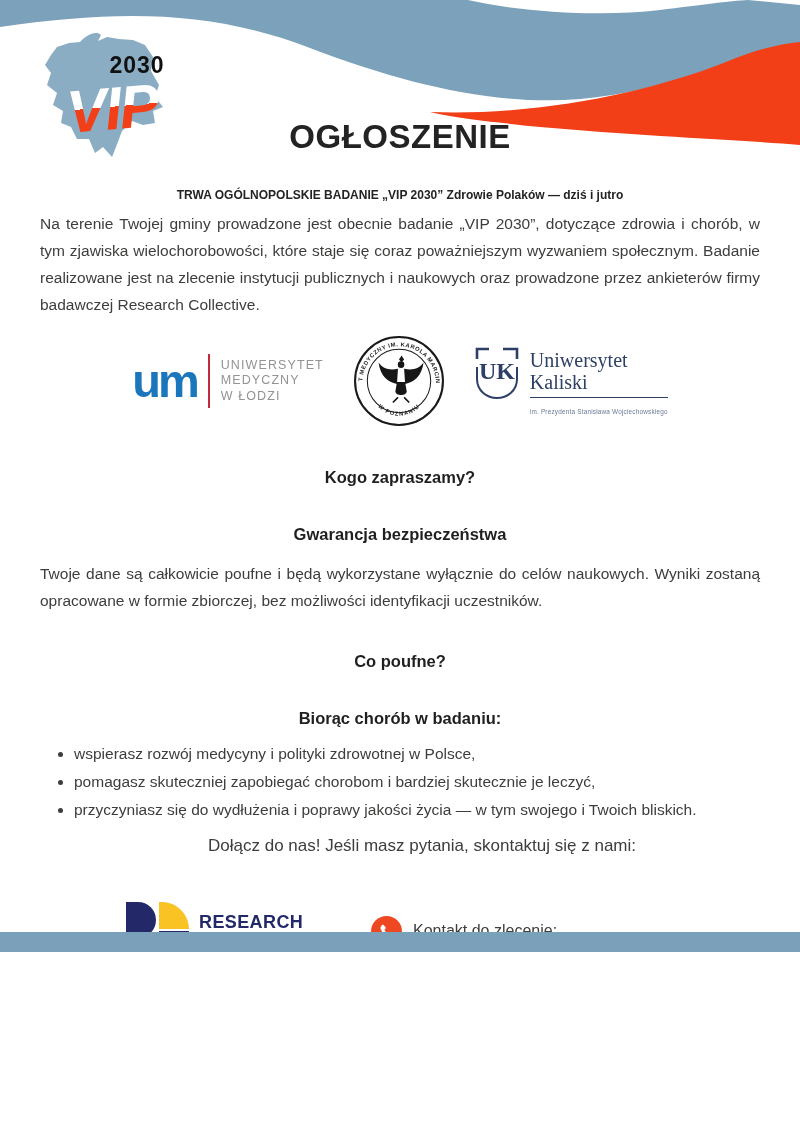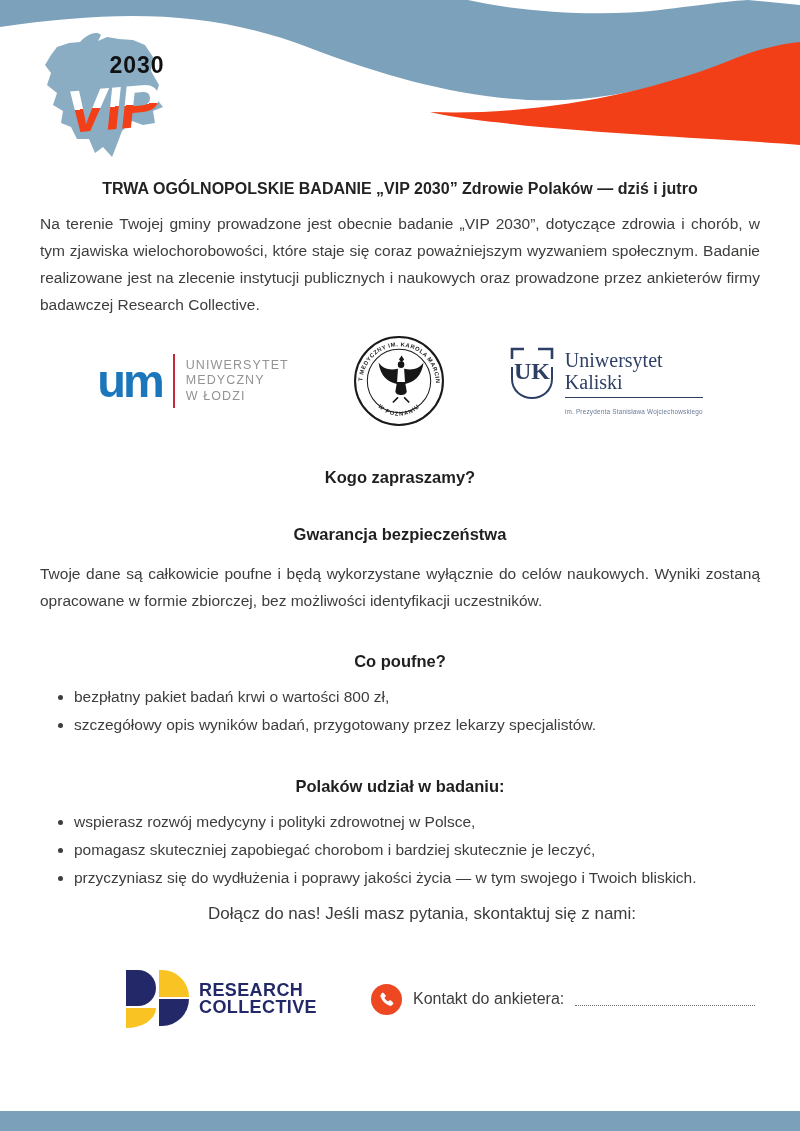--- a/index.html
+++ b/index.html
@@ -1,33 +1,33 @@
 <!DOCTYPE html>
 <html lang="pl"><head>
 <meta charset="utf-8">
 <style>
   html,body{margin:0;padding:0;background:#fff;}
-  .page{position:relative;width:800px;height:1131px;background:#fff;overflow:hidden;
+  .page{position:relative;width:800px;height:952px;background:#fff;overflow:hidden;
         font-family:"Liberation Sans","DejaVu Sans",sans-serif;color:#3d3d3c;}
   
   .hero{position:relative;width:800px;height:204px;}
   .hero svg.waves{position:absolute;left:0;top:0;}
   .vip-logo{position:absolute;left:20px;top:26px;}
   .page-title{position:absolute;left:0;right:0;top:118px;text-align:center;
         font-size:33px;font-weight:800;letter-spacing:.5px;color:#232323;margin:0;}
   .page-subtitle{position:absolute;left:0;right:0;top:176px;text-align:center;
-        font-size:16px;font-weight:700;color:#232323;margin:4px;}
+        font-size:12px;font-weight:700;color:#232323;margin:12px;}
   
   .justified{margin:6px 40px 0;text-align:justify;font-size:15.5px;line-height:27px;color:#3d3d3c;}
   h3.sec{margin:38px 0 0;text-align:center;font-size:16.5px;font-weight:800;color:#1f1f1f;}
   .para{margin-top:16px;}
   ul.blist{margin:12px 40px 0;padding-left:34px;}
   ul.blist li{font-size:15.5px;line-height:28px;color:#3d3d3c;}
   
-  .logos{margin-top:14px;height:98px;display:flex;align-items:center;justify-content:center;gap:64px;}
+  .logos{margin-top:14px;height:98px;display:flex;align-items:center;justify-content:center;gap:29px;}
   .um{display:flex;align-items:center;gap:11px;}
   .um .mono{font-size:47px;font-weight:800;letter-spacing:-3px;color:#1c76bc;line-height:40px;}
   .um .bar{width:2px;height:54px;background:#c2293a;}
   .um .lines{font-size:12.5px;letter-spacing:1.1px;line-height:15.5px;color:#939393;}
   .uk{display:flex;align-items:flex-start;gap:10px;}
   .uk .txt{padding-top:4px;}
   .uk .name{font-family:"Liberation Serif","DejaVu Serif",serif;font-size:20px;line-height:22px;color:#2e3f66;}
   .uk .rule{height:1px;background:#2e3f66;margin:4px 0 2px;}
   .uk .sub{font-size:6.4px;color:#6b7a96;letter-spacing:.2px;}
   
@@ -80,20 +80,21 @@
       <path fill="#8badc4" d="
         M60,16 C66,9 76,4 81,9 L78,15 L87,11 L99,13 L113,14 L125,19
         L133,31 L131,45 L139,59 L135,71 L143,81 L133,85 L135,97 L123,99
         L112,95 L102,105 L96,121 L92,131 L83,121 L75,127 L69,113 L57,113
         L51,101 L41,97 L43,85 L33,79 L37,67 L27,59 L31,47 L25,39 L31,29
         L37,21 L49,17 Z"></path>
       <text x="117" y="47" text-anchor="middle" font-family="Liberation Sans, sans-serif" font-size="23" font-weight="800" letter-spacing="1" fill="#111111">2030</text>
       <text x="47" y="103" transform="rotate(-5 95 85)" font-family="Liberation Sans, sans-serif" font-size="60" font-style="italic" font-weight="800" letter-spacing="-2" fill="url(#vipGrad)">VIP</text>
     </svg>
 
+    <h1 class="page-title">OGŁOSZENIE</h1>
     <p class="page-subtitle">TRWA OGÓLNOPOLSKIE BADANIE „VIP 2030” Zdrowie Polaków — dziś i jutro</p>
   </div>
 
   <p class="justified">Na terenie Twojej gminy prowadzone jest obecnie badanie „VIP 2030”, dotyczące zdrowia i chorób, w tym zjawiska wielochorobowości, które staje się coraz poważniejszym wyzwaniem społecznym. Badanie realizowane jest na zlecenie instytucji publicznych i naukowych oraz prowadzone przez ankieterów firmy badawczej Research Collective.</p>
 
   <div class="logos">
 
     <div class="um">
       <span class="mono">um</span>
       <span class="bar"></span>
@@ -144,26 +145,22 @@
       </span>
     </div>
   </div>
 
   <h3 class="sec">Kogo zapraszamy?</h3>
 
   <h3 class="sec">Gwarancja bezpieczeństwa</h3>
   <p class="justified para">Twoje dane są całkowicie poufne i będą wykorzystane wyłącznie do celów naukowych. Wyniki zostaną opracowane w formie zbiorczej, bez możliwości identyfikacji uczestników.</p>
 
   <h3 class="sec">Co poufne?</h3>
-  <ul class="blist">
-    <li>bezpłatny pakiet badań krwi o wartości 800 zł,</li>
-    <li>szczegółowy opis wyników badań, przygotowany przez lekarzy specjalistów.</li>
-  </ul>
 
-  <h3 class="sec">Polaków udział w badaniu:</h3>
+  <h3 class="sec">Biorąc chorób w badaniu:</h3>
   <ul class="blist">
     <li>wspierasz rozwój medycyny i polityki zdrowotnej w Polsce,</li>
     <li>pomagasz skuteczniej zapobiegać chorobom i bardziej skutecznie je leczyć,</li>
     <li>przyczyniasz się do wydłużenia i poprawy jakości życia — w tym swojego i Twoich bliskich.</li>
   </ul>
 
   <p class="closing-line">Dołącz do nas! Jeśli masz pytania, skontaktuj się z nami:</p>
 
   <div class="rc-row">
     <div class="rc">
@@ -183,19 +180,19 @@
       </span>
     </div>
 
     <div class="phone-group">
       <svg width="31" height="31" viewBox="0 0 31 31">
         <circle cx="15.5" cy="15.5" r="15.5" fill="#ee4823"></circle>
         <path fill="#ffffff" d="M10.8,9.1 c0.5,-0.5 1.3,-0.5 1.8,0 l1.8,1.9 c0.5,0.5 0.5,1.3 0,1.8
           l-1,1 c0.8,1.6 2.2,3 3.8,3.8 l1,-1 c0.5,-0.5 1.3,-0.5 1.8,0 l1.9,1.8 c0.5,0.5 0.5,1.3 0,1.8
           l-1,1 c-0.6,0.6 -1.5,0.8 -2.3,0.5 c-4.2,-1.5 -7.5,-4.8 -9,-9 c-0.3,-0.8 -0.1,-1.7 0.5,-2.3 Z"></path>
       </svg>
-      <span class="phone-label">Kontakt do ankietera:</span>
+      <span class="phone-label">Kontakt do zlecenie:</span>
       <span class="dotline"></span>
     </div>
   </div>
 
   <div class="bottom-bar"></div>
 </div>
 
 </body></html>

